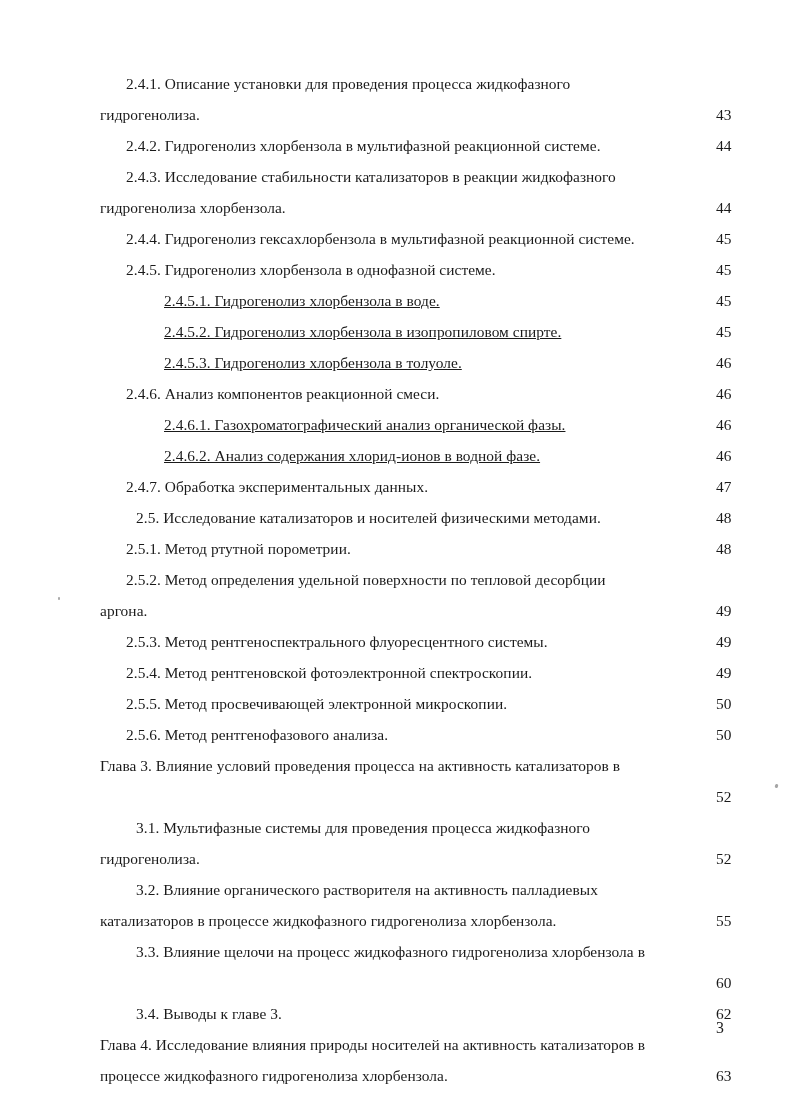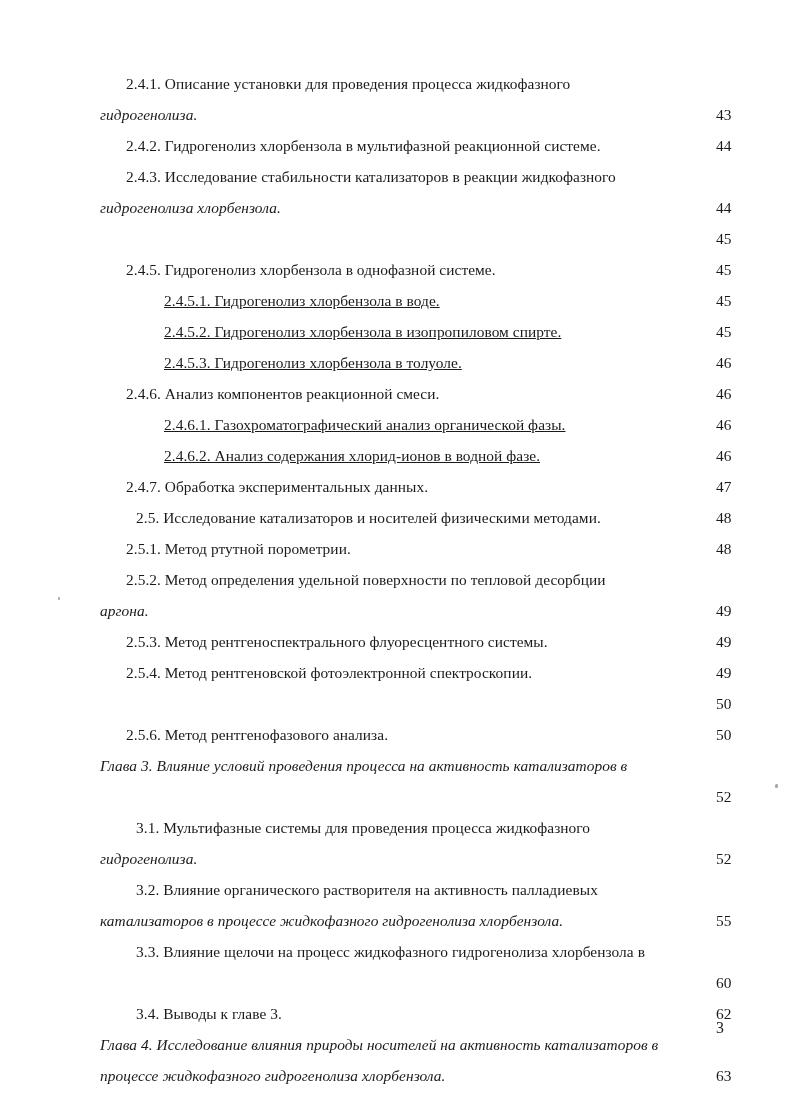--- a/index.html
+++ b/index.html
@@ -36,21 +36,21 @@
     line-height: 31px;
     font-size: 15.4px;
     letter-spacing: 0.05px;
     white-space: nowrap;
   }
   .line .txt {
     display: inline-block;
     vertical-align: top;
   }
   
-  .ind-0 .txt { padding-left: 0px; font-style: italic; }
+  .ind-0 .txt { padding-left: 0px; }
   .ind-1 .txt { padding-left: 26px; }
   .ind-2 .txt { padding-left: 36px; }
   .ind-3 .txt { padding-left: 64px; text-decoration: underline; }
   .pagenum {
     position: absolute;
     left: 608px;
     top: 0;
     width: 30px;
     text-align: left;
     font-size: 15.4px;
@@ -96,21 +96,21 @@
         <div class="line ind-0"><span class="txt">гидрогенолиза.</span><span class="pagenum">43</span></div>
       </div>
       <div class="entry">
         <div class="line ind-1"><span class="txt">2.4.2. Гидрогенолиз хлорбензола в мультифазной реакционной системе.</span><span class="pagenum">44</span></div>
       </div>
       <div class="entry">
         <div class="line ind-1"><span class="txt">2.4.3. Исследование стабильности катализаторов в реакции жидкофазного</span></div>
         <div class="line ind-0"><span class="txt">гидрогенолиза хлорбензола.</span><span class="pagenum">44</span></div>
       </div>
       <div class="entry">
-        <div class="line ind-1"><span class="pagenum">45</span></div>
+        <div class="line ind-1"><span class="txt">2.4.4. Гидрогенолиз гексахлорбензола в мультифазной реакционной системе.</span><span class="pagenum">45</span></div>
       </div>
       <div class="entry">
         <div class="line ind-1"><span class="txt">2.4.5. Гидрогенолиз хлорбензола в однофазной системе.</span><span class="pagenum">45</span></div>
       </div>
       <div class="entry">
         <div class="line ind-3"><span class="txt">2.4.5.1. Гидрогенолиз хлорбензола в воде.</span><span class="pagenum">45</span></div>
       </div>
       <div class="entry">
         <div class="line ind-3"><span class="txt">2.4.5.2. Гидрогенолиз хлорбензола в изопропиловом спирте.</span><span class="pagenum">45</span></div>
       </div>
@@ -139,21 +139,21 @@
         <div class="line ind-1"><span class="txt">2.5.2. Метод определения удельной поверхности по тепловой десорбции</span></div>
         <div class="line ind-0"><span class="txt">аргона.</span><span class="pagenum">49</span></div>
       </div>
       <div class="entry">
         <div class="line ind-1"><span class="txt">2.5.3. Метод рентгеноспектрального флуоресцентного системы.</span><span class="pagenum">49</span></div>
       </div>
       <div class="entry">
         <div class="line ind-1"><span class="txt">2.5.4. Метод рентгеновской фотоэлектронной спектроскопии.</span><span class="pagenum">49</span></div>
       </div>
       <div class="entry">
-        <div class="line ind-1"><span class="pagenum">50</span></div>
+        <div class="line ind-1"><span class="txt">2.5.5. Метод просвечивающей электронной микроскопии.</span><span class="pagenum">50</span></div>
       </div>
       <div class="entry">
         <div class="line ind-1"><span class="txt">2.5.6. Метод рентгенофазового анализа.</span><span class="pagenum">50</span></div>
       </div>
       <div class="entry">
         <div class="line ind-0"><span class="txt">Глава 3. Влияние условий проведения процесса на активность катализаторов в</span></div>
         <div class="line ind-0"><span class="pagenum">52</span></div>
       </div>
       <div class="entry">
         <div class="line ind-2"><span class="txt">3.1. Мультифазные системы для проведения процесса жидкофазного</span></div>

